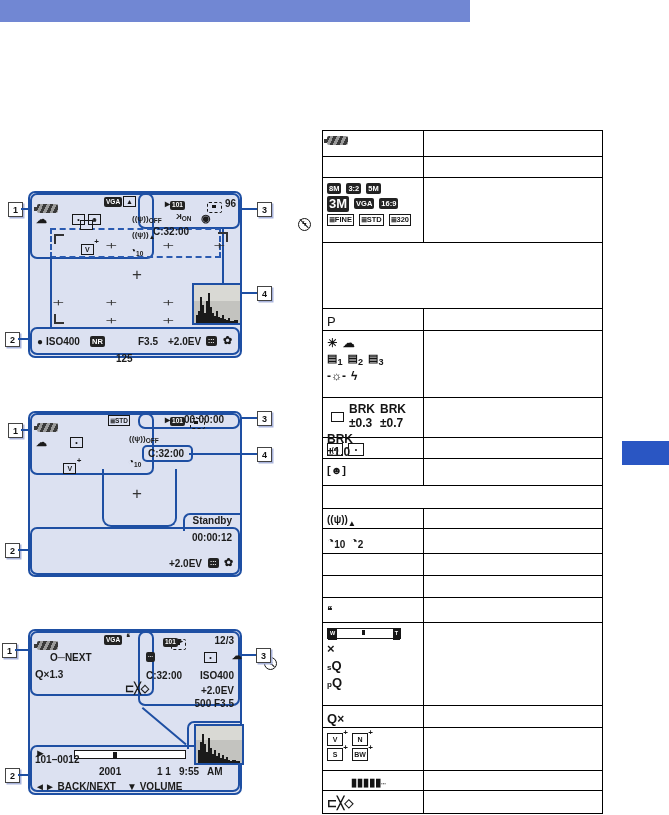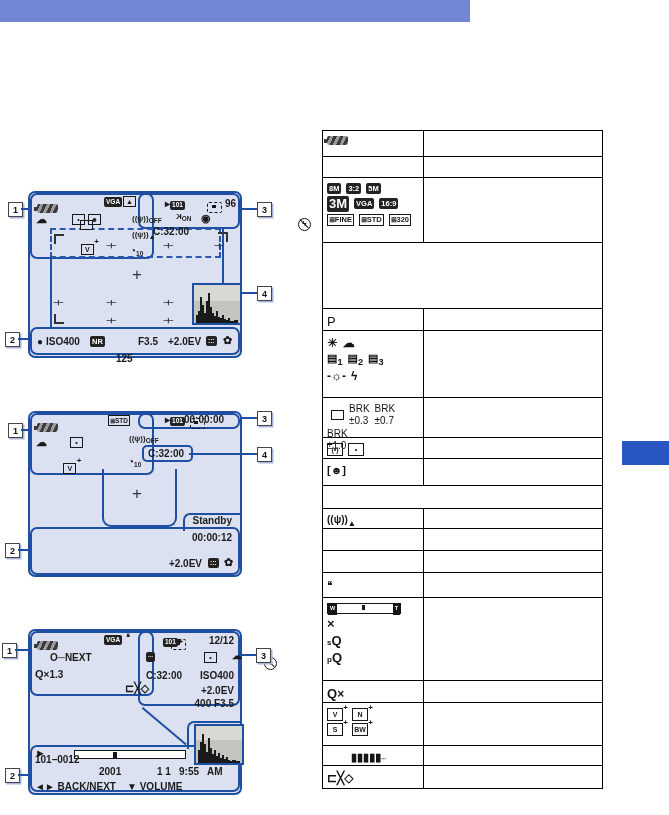--- a/index.html
+++ b/index.html
@@ -50,21 +50,21 @@
   .flipk{display:inline-block;transform:scaleX(-1);}
   .wave{font-size:12px;font-weight:bold;letter-spacing:-2px;}
   .q{font-size:11px;}
   .zb{display:inline-flex;align-items:center;width:72px;height:9px;border:1.3px solid #161616;background:#fff;}
   .zb b{background:#161616;color:#fff;font-size:5.5px;line-height:1;padding:1.5px 2px;height:100%;display:flex;align-items:center;}
   .zb i{flex:1;position:relative;height:100%;}
   .zb i::after{content:"";position:absolute;left:45%;top:1px;width:2.5px;height:5px;background:#161616;}
   .isohi{position:relative;display:inline-block;font-size:9px;font-weight:bold;padding-top:4px;}
   .isohi .up{position:absolute;top:-3px;left:3px;font-size:7px;}
   .beach{border-bottom:1.6px solid #161616;padding:0 1px;}
-  .brk{display:inline-block;font-size:10px;font-weight:normal;line-height:1.15;}
+  .brk{display:inline-block;font-size:12px;font-weight:bold;line-height:1.15;}
   .ptxt{font-size:13px;font-weight:normal;}
   .g small{font-size:6px;}
 
   
   .afc{position:absolute;width:8px;height:8px;}
   .afc.tl{border-top:2px solid #333;border-left:2px solid #333;}
   .afc.tr{border-top:2px solid #333;border-right:2px solid #333;}
   .afc.bl{border-bottom:2px solid #333;border-left:2px solid #333;}
   .afc.br{border-bottom:2px solid #333;border-right:2px solid #333;}
   .afm{position:absolute;font-size:7px;font-weight:bold;letter-spacing:-1.5px;color:#333;}
@@ -225,29 +225,29 @@
 
     <span class="it batt" style="left:7px;top:5px"></span>
     <span class="it bdg" style="left:74px;top:4px">VGA</span>
     <span class="it wave" style="left:96px;top:1px">ʻʻ</span>
     <span class="it" style="left:20px;top:21px"><span>O─</span><span>NEXT</span></span>
     <span class="it" style="left:5px;top:37px"><b class="q">Q</b><span>×1.3</span></span>
     <span class="it" style="left:95px;top:51px;font-size:11px">⊏╳◇</span>
 
     <span class="it media" style="left:116px;top:5px"></span>
     <span class="it" style="left:133px;top:4px"><span class="bdg">101</span><span>▸</span></span>
-    <span class="it right" style="left:172px;top:4px;width:32px">12/12</span>
+    <span class="it right" style="left:172px;top:4px;width:32px">12/3</span>
     <span class="it bdg" style="left:116px;top:21px">∙∙∙</span>
     <span class="it fb" style="left:174px;top:21px">•</span>
     <span class="it circle" style="left:189px;top:20px">ϟ</span>
     <span class="it" style="left:202px;top:19px;font-size:10px">☁</span>
     <span class="it" style="left:116px;top:39px">C:32:00</span>
     <span class="it right" style="left:170px;top:39px;width:34px">ISO400</span>
     <span class="it right" style="left:166px;top:54px;width:38px">+2.0EV</span>
-    <span class="it right" style="left:158px;top:67px;width:46px">400  F3.5</span>
+    <span class="it right" style="left:158px;top:67px;width:46px">500  F3.5</span>
 
     <div class="histbox" style="left:164px;top:93px;width:46px;height:37px">
       <svg width="46" height="37">
           <rect width="46" height="14" fill="#d9d9d4"></rect>
           <rect y="14" width="46" height="23" fill="#c3c3bf"></rect>
       <g fill="#1a1a1a">
             <rect x="2" y="24" width="2" height="13"></rect>
             <rect x="4" y="16" width="2" height="21"></rect>
             <rect x="6" y="8" width="2" height="29"></rect>
             <rect x="8" y="18" width="2" height="19"></rect>
@@ -388,20 +388,29 @@
      <div class="tcr"></div>
    </div>
       <div class="trow" style="height:20px">
      <div class="tcl">
        <div class="tl">
             <span class="g" style="font-size:10px">((ψ))<sub>▲</sub></span>
           </div>
      </div>
      <div class="tcr"></div>
    </div>
+      <div class="trow" style="height:25px">
+     <div class="tcl">
+       <div class="tl">
+            <span class="g" style="font-size:12px">◔<sub>10</sub></span>
+            <span class="g" style="font-size:12px">◔<sub>2</sub></span>
+          </div>
+     </div>
+     <div class="tcr"></div>
+   </div>
       <div class="trow" style="height:22px">
      <div class="tcl">
        
      </div>
      <div class="tcr"></div>
    </div>
       <div class="trow" style="height:22px">
      <div class="tcl">
        
      </div>

